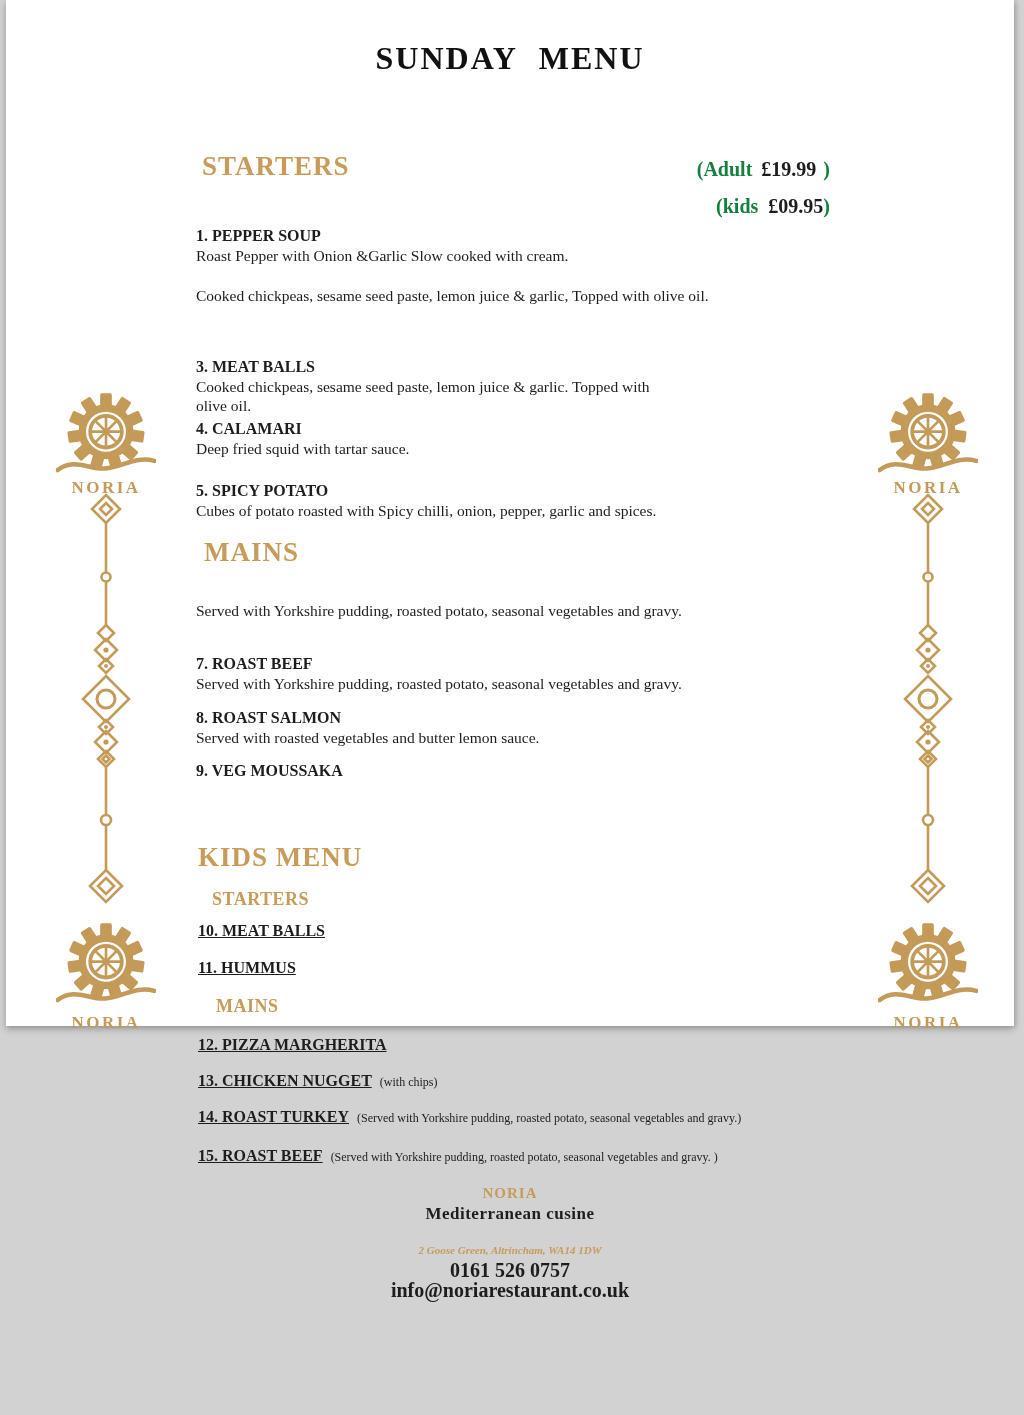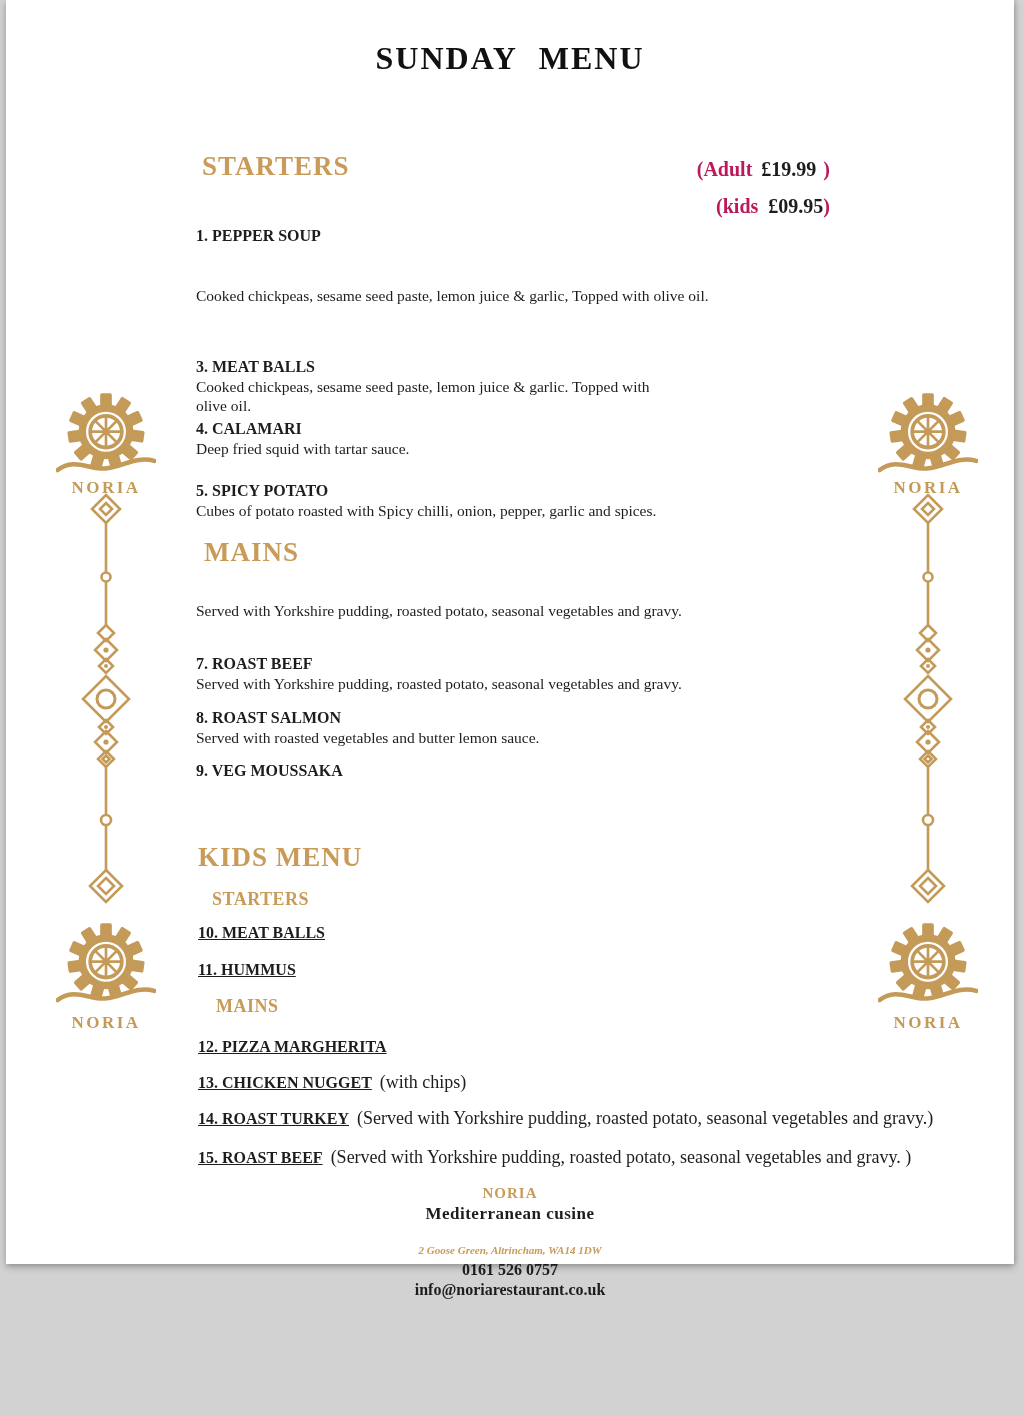--- a/index.html
+++ b/index.html
@@ -5,21 +5,21 @@
   html,body{margin:0;padding:0;}
   body{
     width:1024px;height:1415px;
     background:#d2d2d2;
     font-family:"Liberation Serif", serif;
     color:#1d1d1d;
     position:relative;
     overflow:hidden;
   }
   .page{
-    position:absolute;left:6px;top:0;width:1008px;height:1264px;
+    position:absolute;left:6px;top:0;width:1008px;height:1026px;
     background:#ffffff;
     box-shadow:0 3px 7px rgba(0,0,0,.28), 2px 0 4px rgba(0,0,0,.10);
   }
   .title{
     position:absolute;top:40px;left:0;width:100%;
     margin:0;text-align:center;
     font-size:32px;font-weight:bold;color:#111;
     letter-spacing:2px;word-spacing:12px;
   }
   .sec-head{
@@ -28,38 +28,38 @@
   }
   .sub-head{
     position:absolute;margin:0;
     color:#C89B58;font-weight:bold;font-size:18px;letter-spacing:.5px;
   }
   .prices{
     position:absolute;top:151px;right:184px;
     text-align:right;font-size:20px;font-weight:bold;line-height:37px;
     white-space:nowrap;
   }
-  .gold{color:#be185d;}
+  .gold{color:#15803d;}
   .blk{color:#1d1d1d;}
   .prices .price-val{margin-left:9px;}
   .prices .close-adult{margin-left:7px;}
   .prices .price-val-kids{margin-left:10px;}
   .mi{position:absolute;left:190px;width:700px;}
   .mi .t{font-size:16px;font-weight:bold;line-height:20px;}
   .mi .d{font-size:15.5px;line-height:19px;white-space:pre-wrap;}
   .ki{position:absolute;left:192px;width:740px;white-space:nowrap;}
   .ki .t{font-size:16px;font-weight:bold;text-decoration:underline;}
-  .ki .n{font-size:18px;font-weight:normal;margin-left:8px;}
+  .ki .n{font-size:12px;font-weight:normal;margin-left:8px;}
   .footer{
     position:absolute;top:1183px;left:0;width:100%;text-align:center;
   }
   .f-noria{color:#C89B58;font-weight:bold;font-size:15px;line-height:20px;letter-spacing:1px;}
   .f-tag{font-weight:bold;font-size:17px;line-height:22px;letter-spacing:.5px;}
   .f-addr{margin-top:15px;color:#C89B58;font-weight:bold;font-size:11px;line-height:20px;font-style:italic;}
-  .f-phone,.f-email{font-weight:bold;font-size:16px;line-height:20px;}
+  .f-phone,.f-email{font-weight:bold;font-size:20px;line-height:20px;}
   .ornament{position:absolute;top:392px;width:120px;height:660px;}
   .orn-left{left:40px;}
   .orn-right{left:862px;}
   .defs-svg{position:absolute;width:0;height:0;overflow:hidden;}
 </style>
 </head>
 <body>
 
 <svg class="defs-svg" xmlns="http://www.w3.org/2000/svg" aria-hidden="true">
   <defs>
@@ -140,20 +140,21 @@
 
   <h2 class="sec-head" style="left:196px;top:151px;">STARTERS</h2>
 
   <div class="prices">
     <div><span class="gold">(Adult</span><span class="blk price-val">£19.99</span><span class="gold close-adult">)</span></div>
     <div><span class="gold">(kids</span><span class="blk price-val-kids">£09.95</span><span class="gold">)</span></div>
   </div>
 
   <div class="mi" style="top:226px;">
     <div class="t">1. PEPPER SOUP</div>
+    <div class="d">Roast Pepper with Onion &amp;Garlic Slow cooked with cream.</div>
   </div>
   <div class="mi" style="top:286px;">
     <div class="d">Cooked chickpeas, sesame seed paste, lemon juice &amp; garlic, Topped with olive oil.</div>
   </div>
   <div class="mi" style="top:343px;margin-top:14px;">
     <div class="t">3. MEAT BALLS</div>
     <div class="d">Cooked chickpeas, sesame seed paste, lemon juice &amp; garlic. Topped with
 olive oil.</div>
   </div>
   <div class="mi" style="top:419px;">

